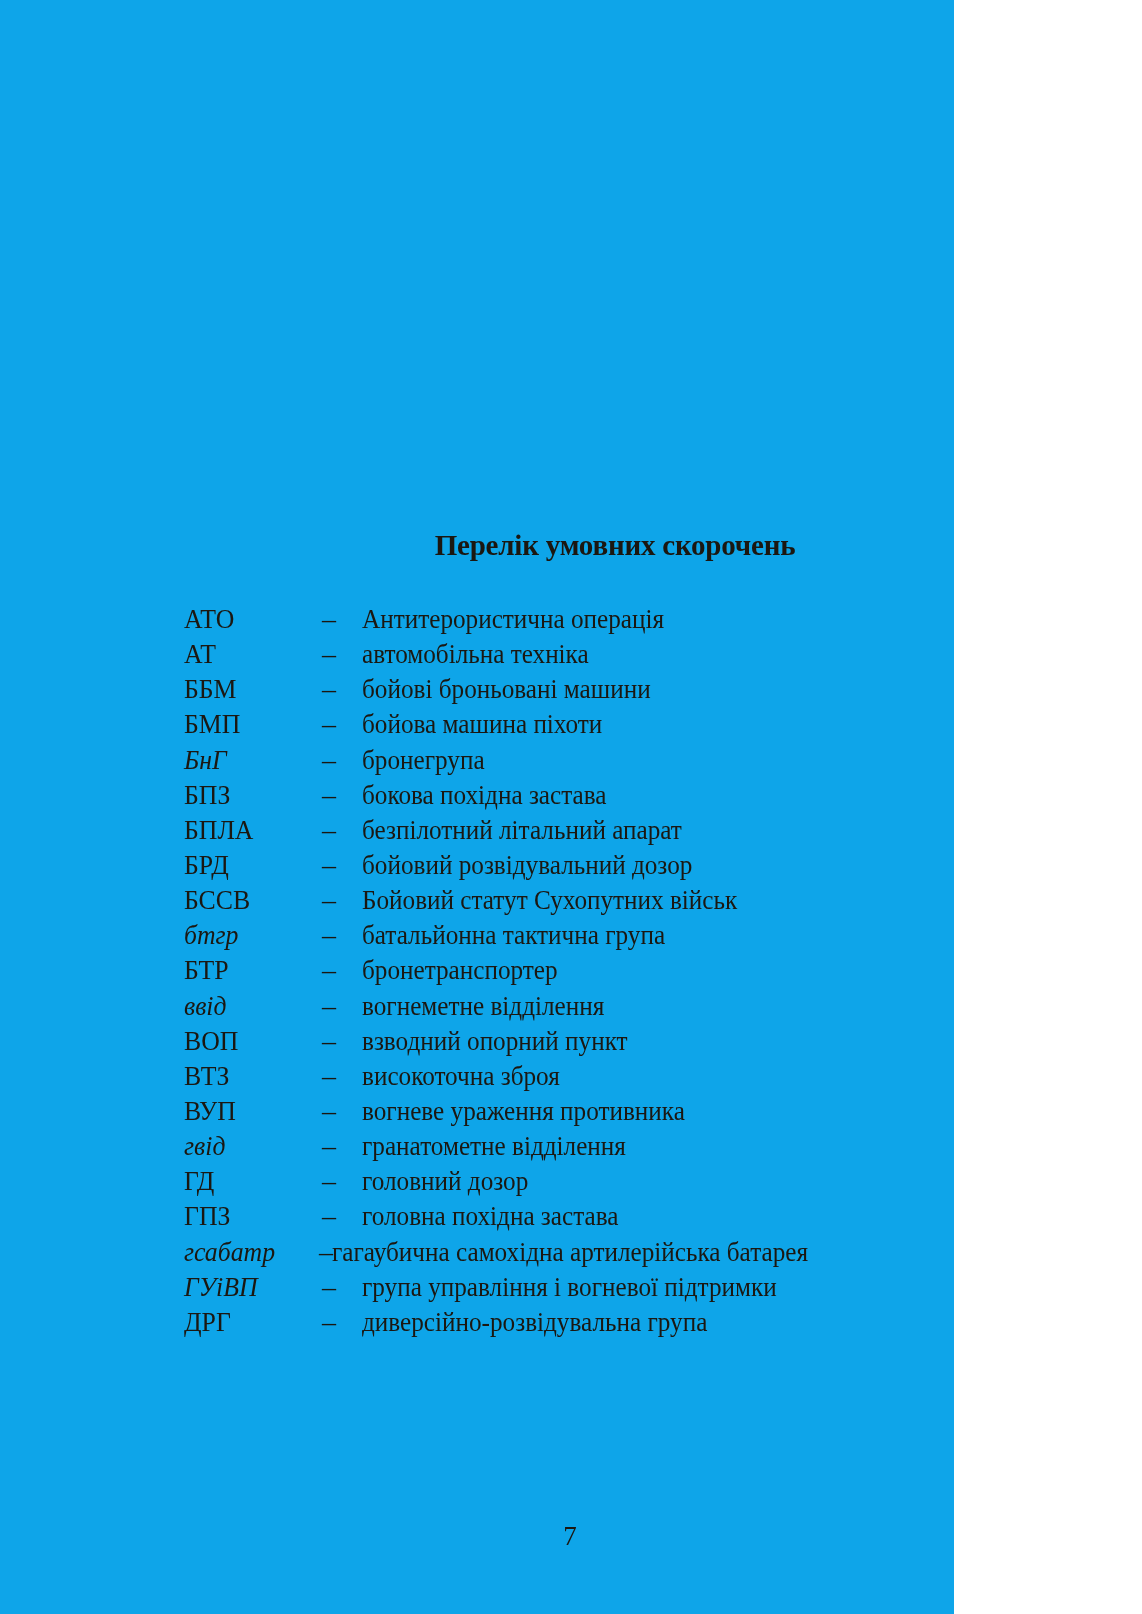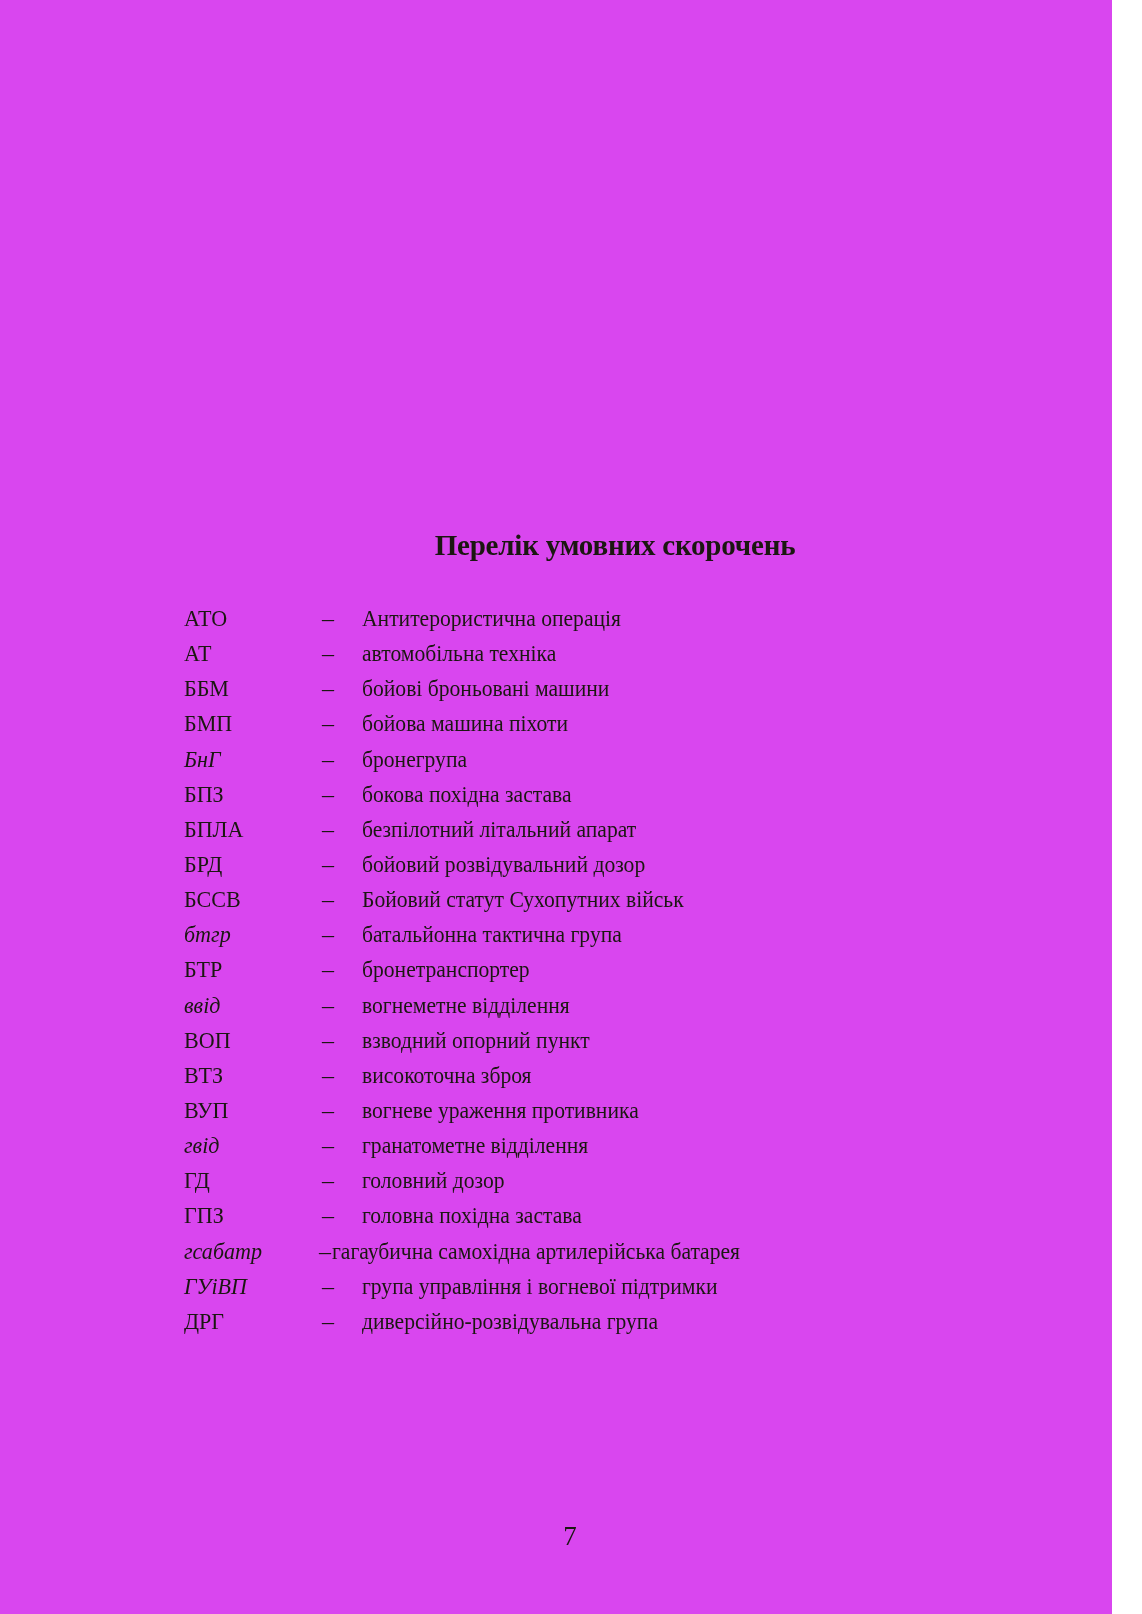--- a/index.html
+++ b/index.html
@@ -11,23 +11,23 @@
       width: 1142px;
       height: 1614px;
       position: relative;
       overflow: hidden;
       font-family: "Liberation Serif", "DejaVu Serif", serif;
       color: #1b1711;
     }
     .page {
       position: absolute;
       left: 0; top: 0;
-      width: 1112px;
+      width: 954px;
       height: 1614px;
-      background: #d946ef;
+      background: #0ea5e9;
     }
     .title {
       position: absolute;
       left: 0;
       width: 1230px;
       top: 527px;
       text-align: center;
       font-weight: bold;
       font-size: 29px;
       line-height: 36px;
@@ -39,21 +39,21 @@
       left: 184px;
       top: 601px;
       margin: 0;
       padding: 0;
       list-style: none;
     }
     .abbr-row {
       position: relative;
       height: 35.15px;
       width: 760px;
-      font-size: 24px;
+      font-size: 28px;
       line-height: 35px;
       white-space: nowrap;
     }
     .abbr-term {
       position: absolute;
       left: 0;
       top: 0;
       transform-origin: left center;
       transform: scaleX(0.92);
     }

